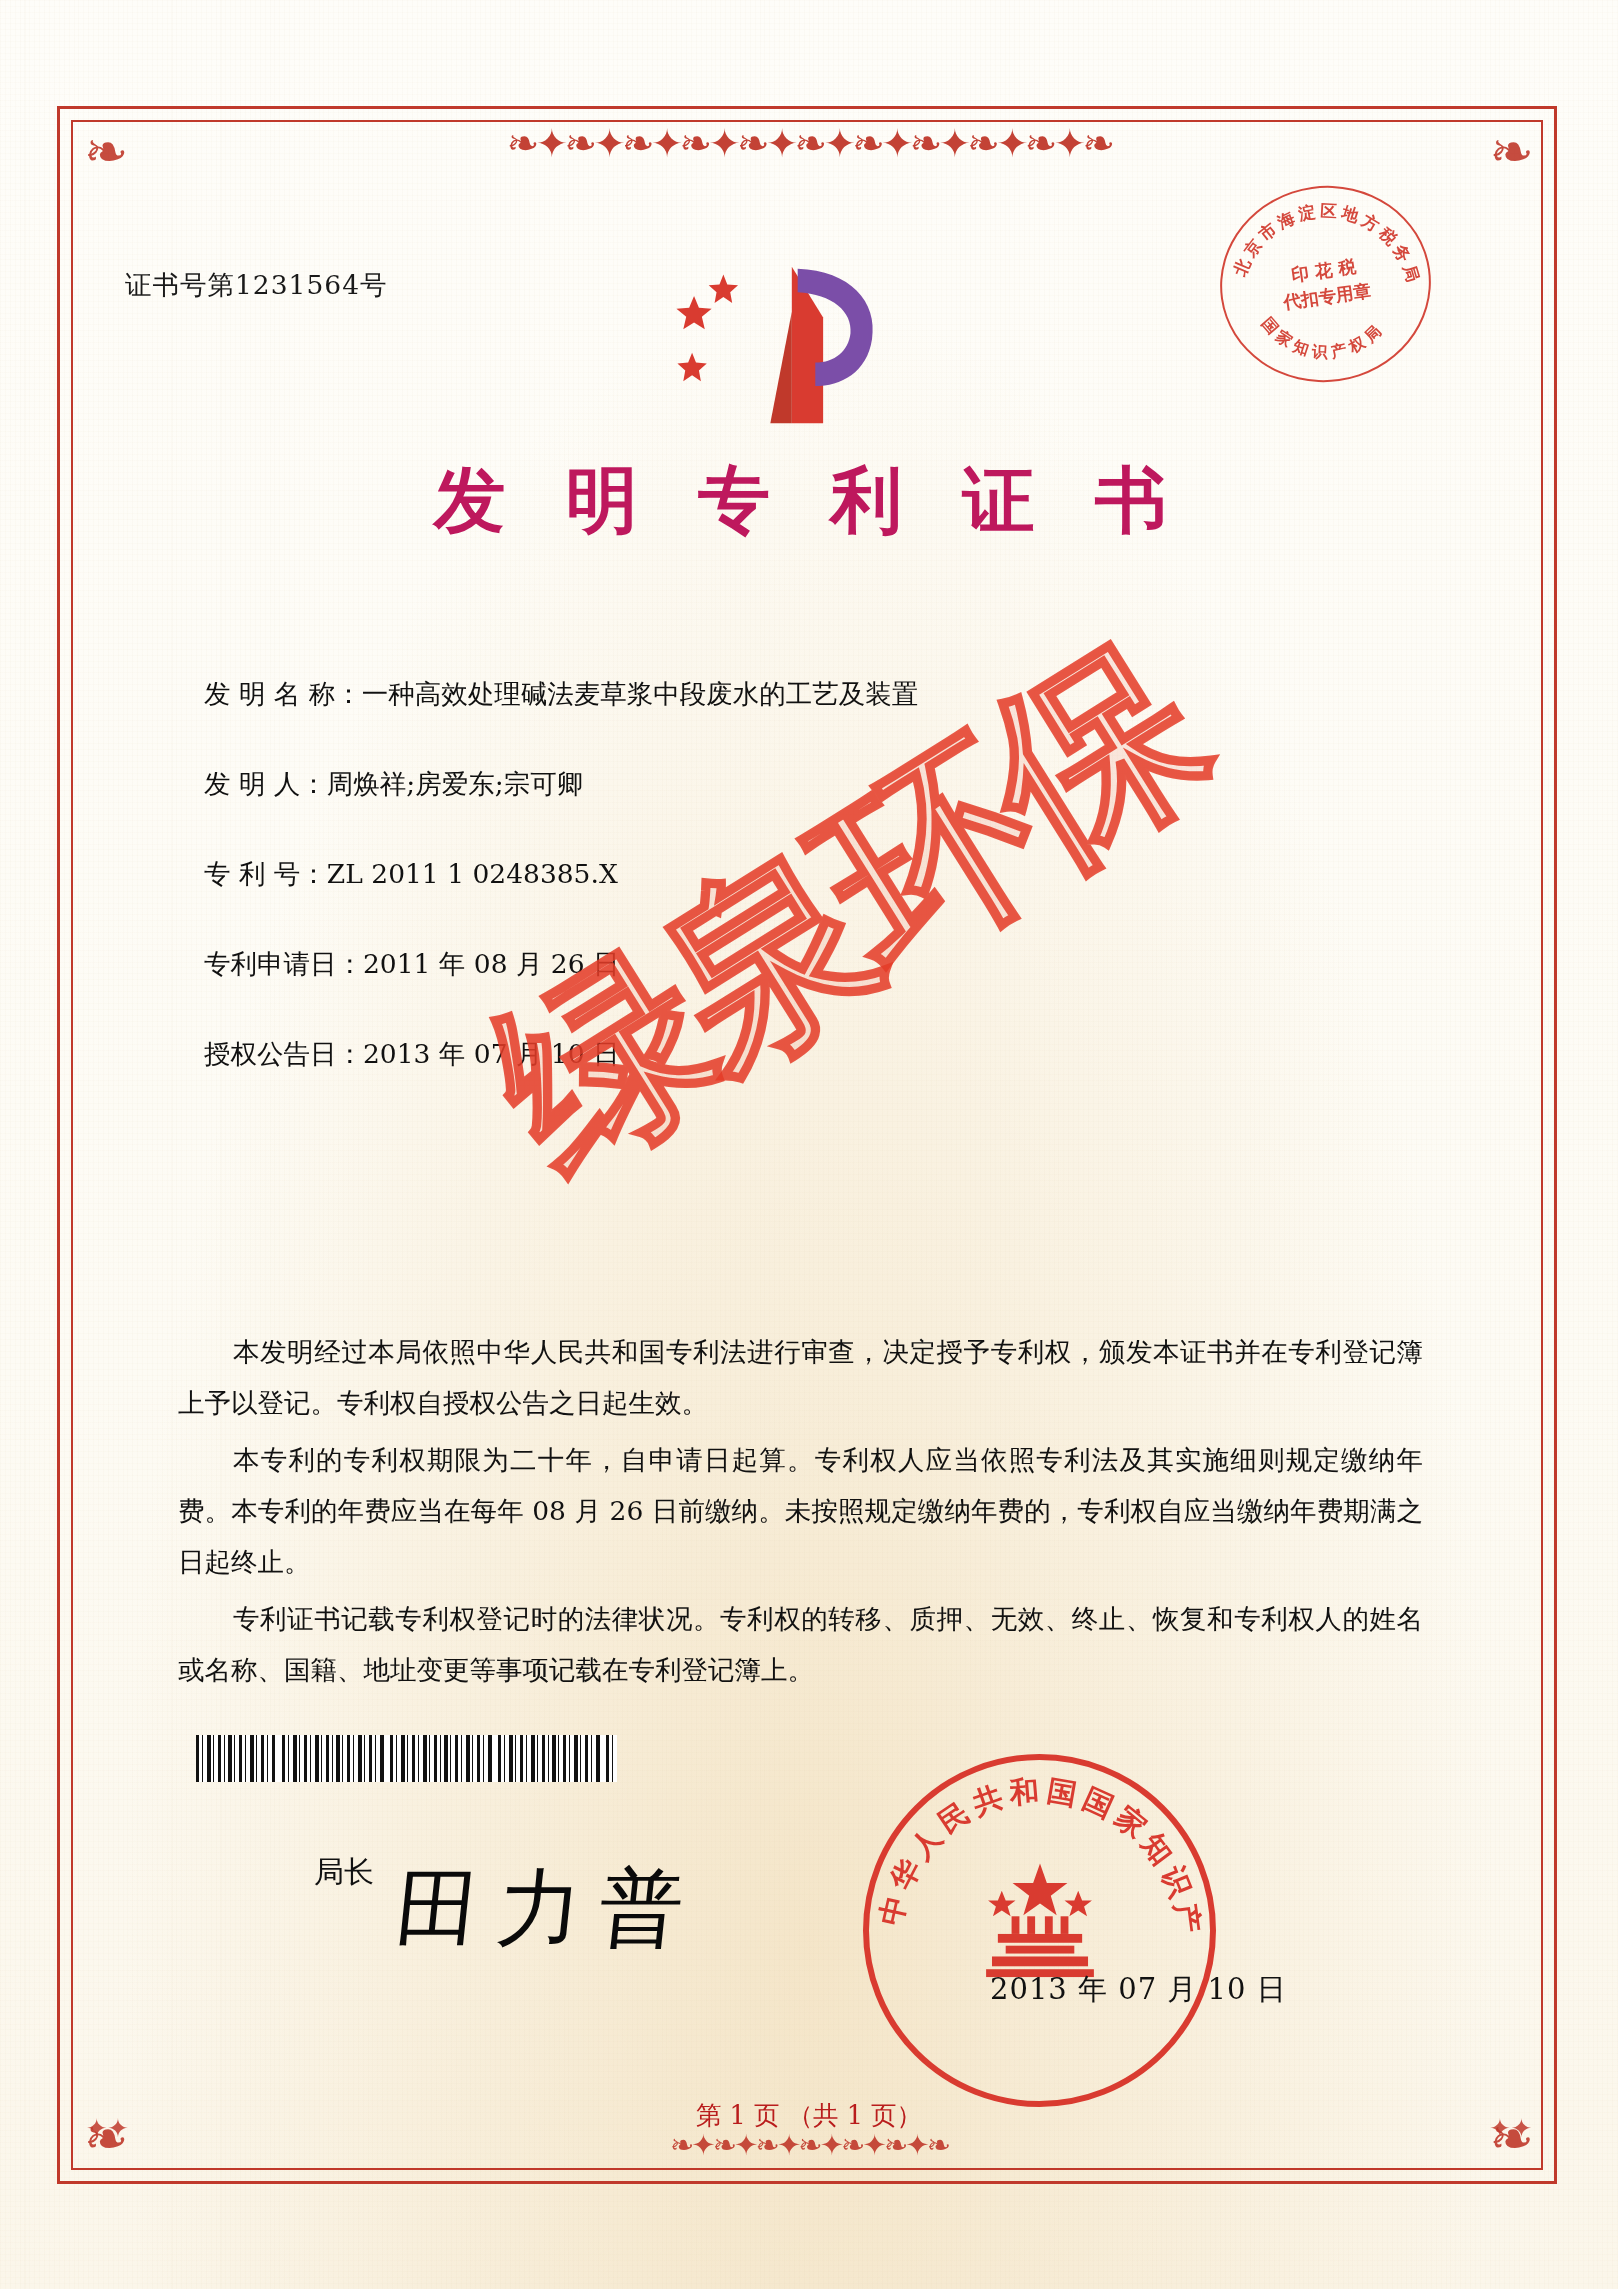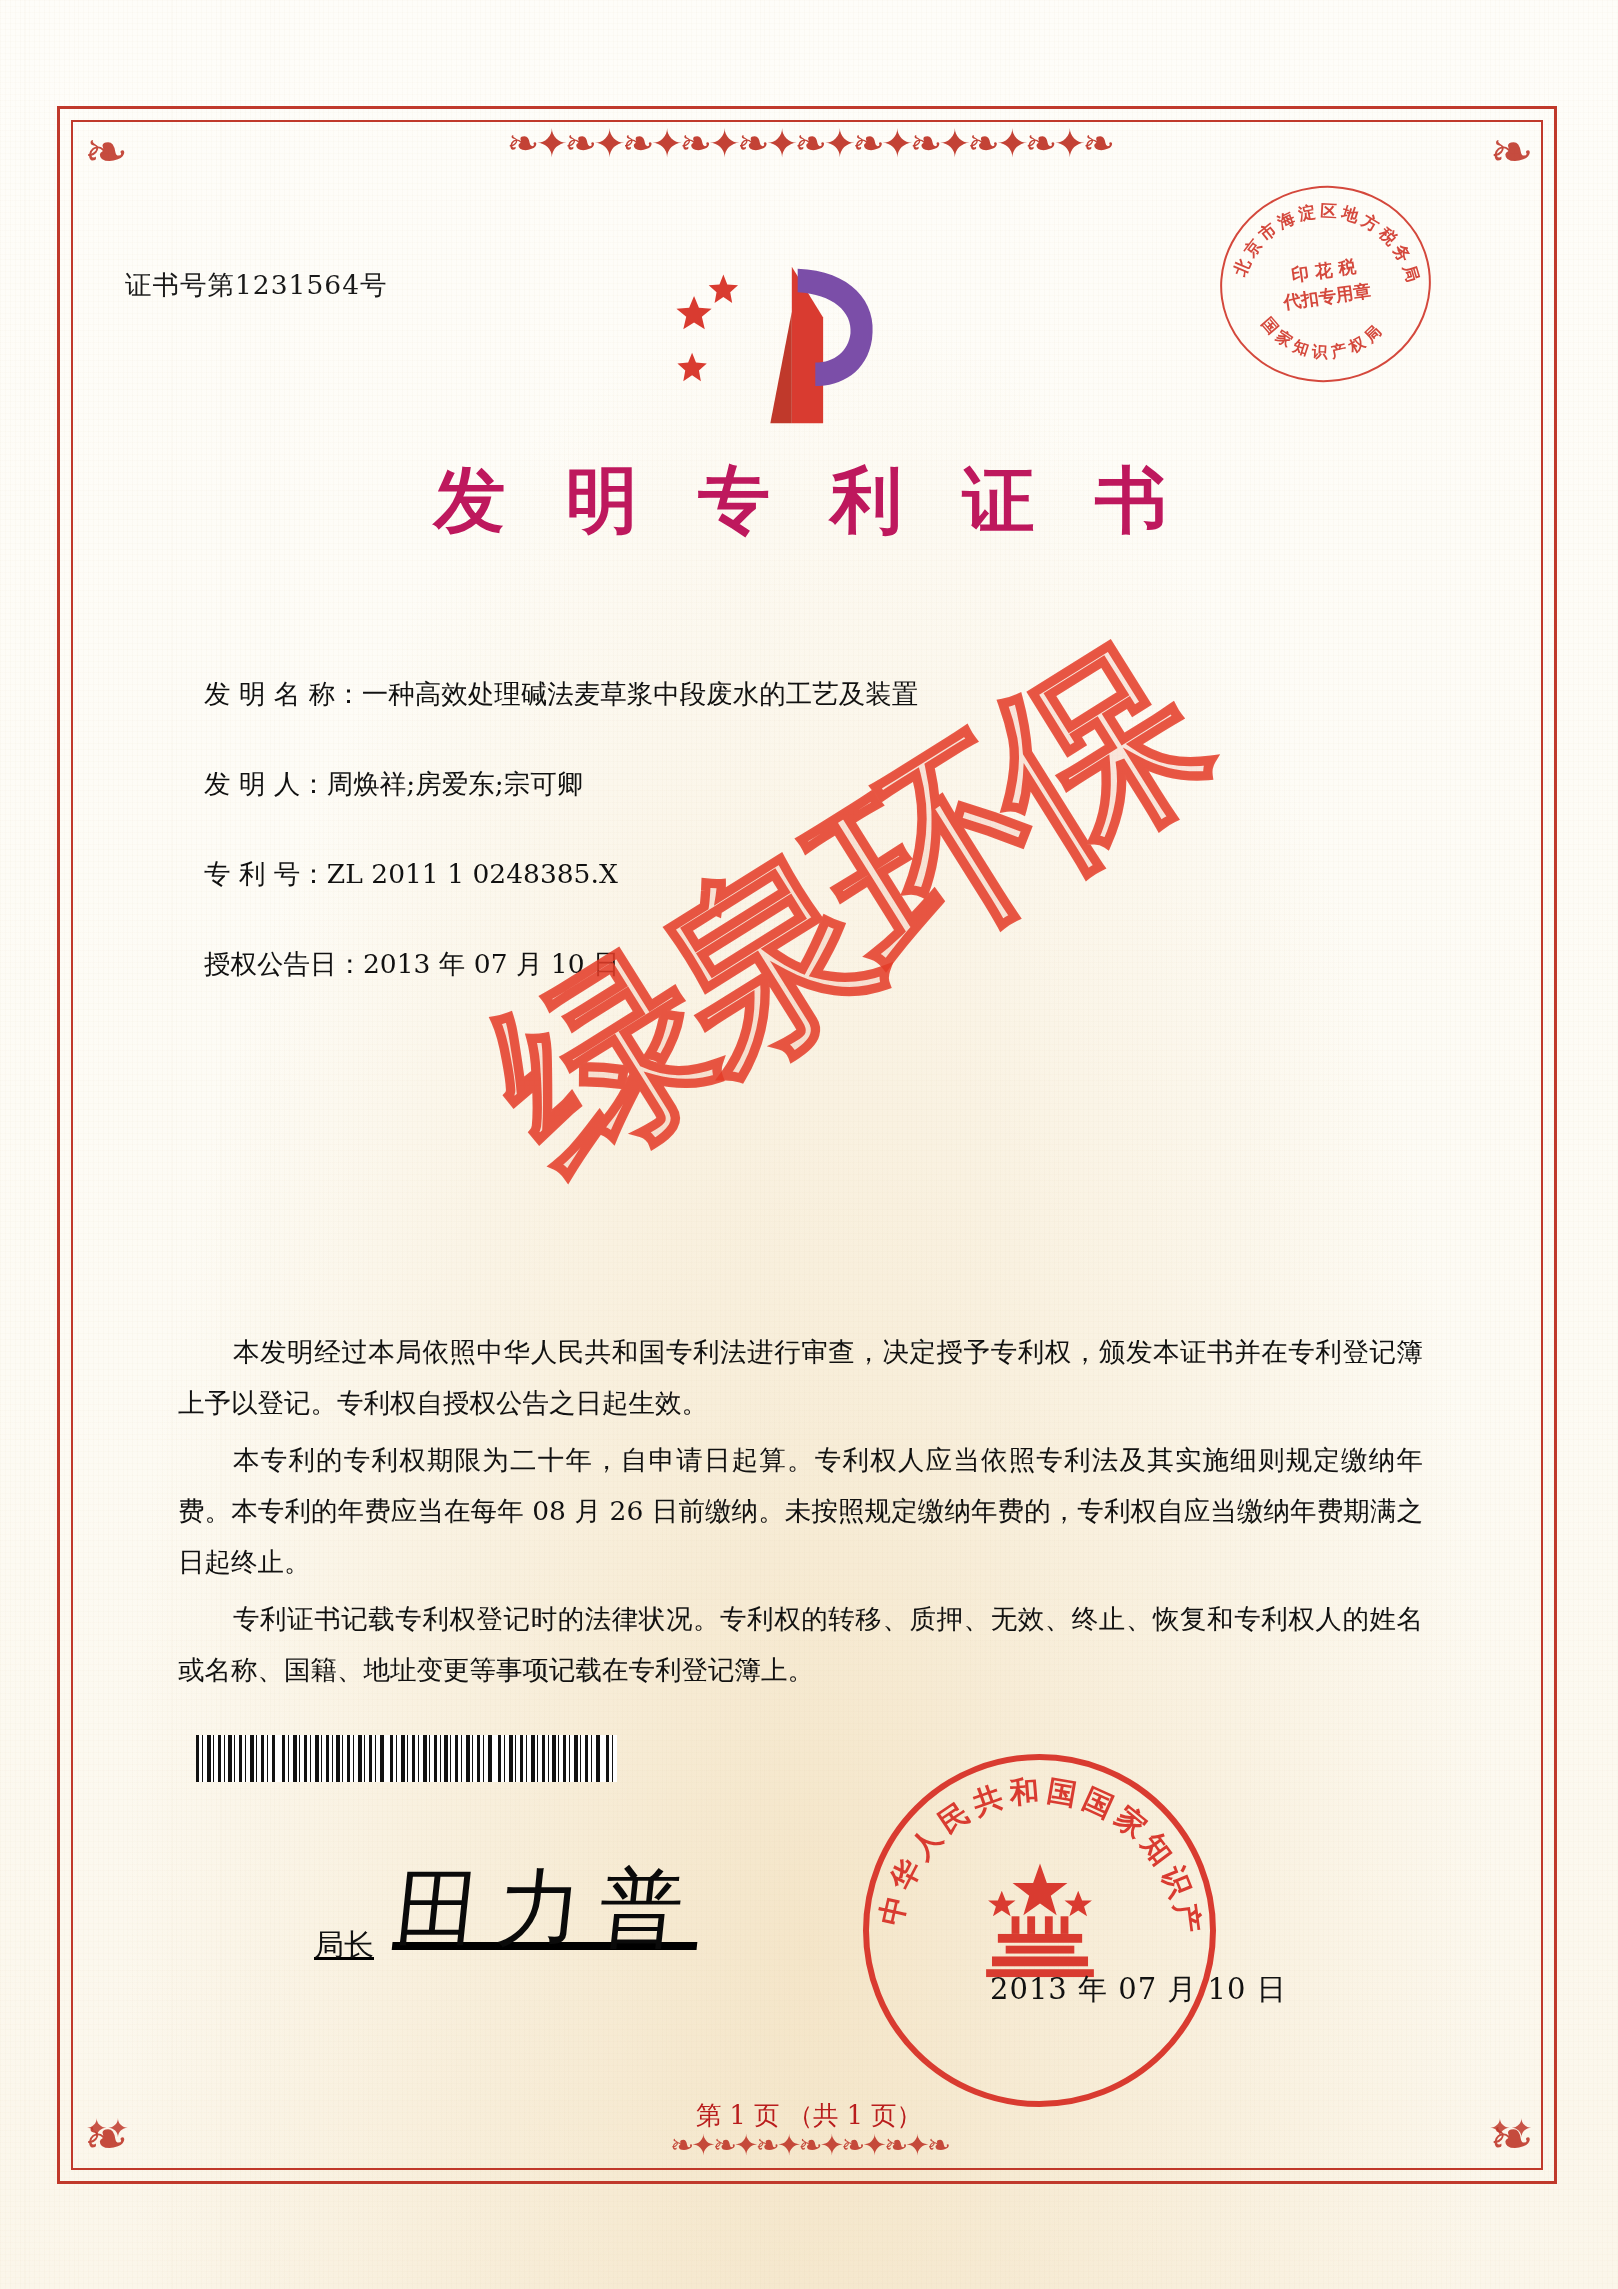--- a/index.html
+++ b/index.html
@@ -112,21 +112,21 @@
   .barcode{
     position:absolute;left:196px;top:1735px;width:421px;height:47px;
     background:repeating-linear-gradient(90deg,
       #111 0px,#111 2.9px,#fff 2.9px,#fff 5.9px,
       #111 5.9px,#111 6.9px,#fff 6.9px,#fff 10.8px,
       #111 10.8px,#111 14.7px,#fff 14.7px,#fff 16.7px,
       #111 16.7px,#111 17.6px,#fff 17.6px,#fff 21.6px);
   }
 
   
-  .sig-row{position:absolute;left:314px;top:1852px;display:flex;align-items:flex-end;text-decoration:underline;}
+  .sig-row{position:absolute;left:314px;top:1852px;display:flex;align-items:flex-start;}
   .sig-label{font-size:30px;color:#111;font-family:"DejaVu Serif","Liberation Serif",serif;margin-right:21.6px;}
   .sig-mark{
     font-size:84px;color:#0a0a0a;font-family:"DejaVu Serif","Liberation Serif",serif;
     letter-spacing:17.6px;transform:skewX(-6deg);
   }
 
   
   .seal{
     position:absolute;left:863px;top:1754px;width:353px;height:353px;
   }
@@ -230,20 +230,24 @@
       <span class="lbl">发 明 名 称：</span>
       <span class="val">一种高效处理碱法麦草浆中段废水的工艺及装置</span>
     </div>
     <div class="field">
       <span class="lbl">发 明 人：</span>
       <span class="val">周焕祥;房爱东;宗可卿</span>
     </div>
     <div class="field">
       <span class="lbl">专 利 号：</span>
       <span class="val">ZL 2011 1 0248385.X</span>
+    </div>
+    <div class="field">
+      <span class="lbl">专利申请日：</span>
+      <span class="val">2011 年 08 月 26 日</span>
     </div>
     <div class="field">
       <span class="lbl">授权公告日：</span>
       <span class="val">2013 年 07 月 10 日</span>
     </div>
   </div>
 
   <div class="paras">
     <p>本发明经过本局依照中华人民共和国专利法进行审查，决定授予专利权，颁发本证书并在专利登记簿上予以登记。专利权自授权公告之日起生效。</p>
     <p>本专利的专利权期限为二十年，自申请日起算。专利权人应当依照专利法及其实施细则规定缴纳年费。本专利的年费应当在每年 08 月 26 日前缴纳。未按照规定缴纳年费的，专利权自应当缴纳年费期满之日起终止。</p>

